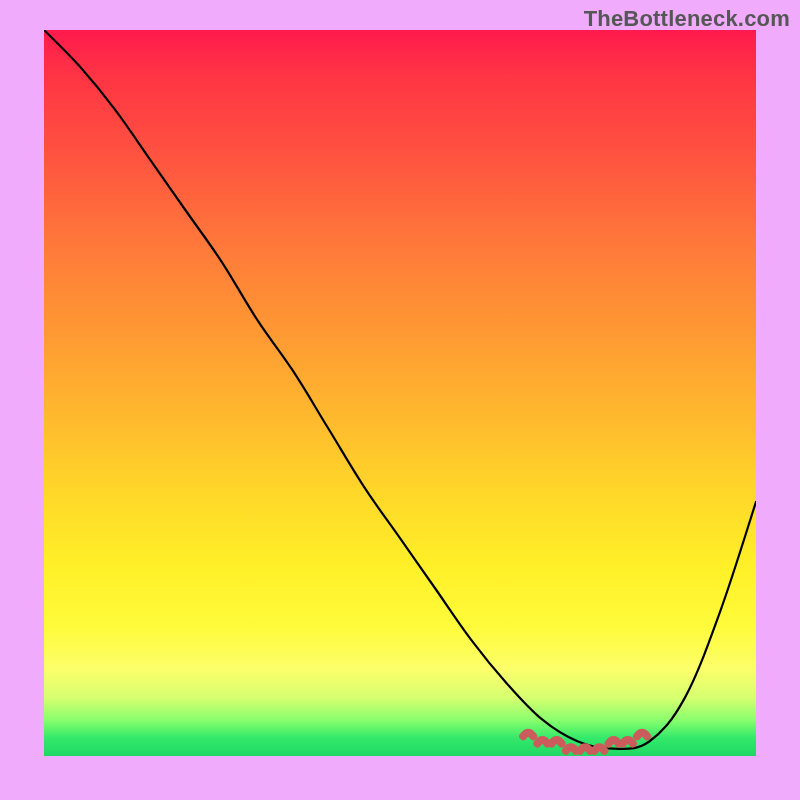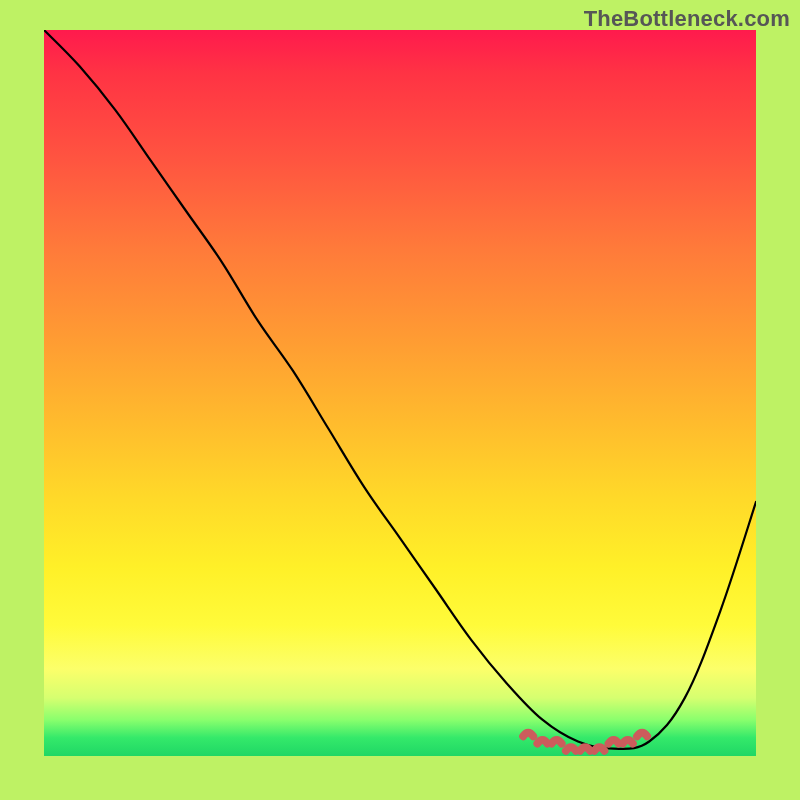--- a/index.html
+++ b/index.html
@@ -1,21 +1,21 @@
 <!DOCTYPE html>
 <html><head>
 <meta charset="utf-8">
 <style>
   * { margin: 0; padding: 0; box-sizing: border-box; }
   html, body { width: 800px; height: 800px; overflow: hidden; background: #000; }
   .frame {
     position: relative;
     width: 800px;
     height: 800px;
-    background: #bef264;
+    background: #f0abfc;
   }
   .watermark {
     position: absolute;
     top: 6px;
     right: 10px;
     font-family: Arial, Helvetica, sans-serif;
     font-size: 22px;
     font-weight: bold;
     color: #565656;
     letter-spacing: 0.2px;

